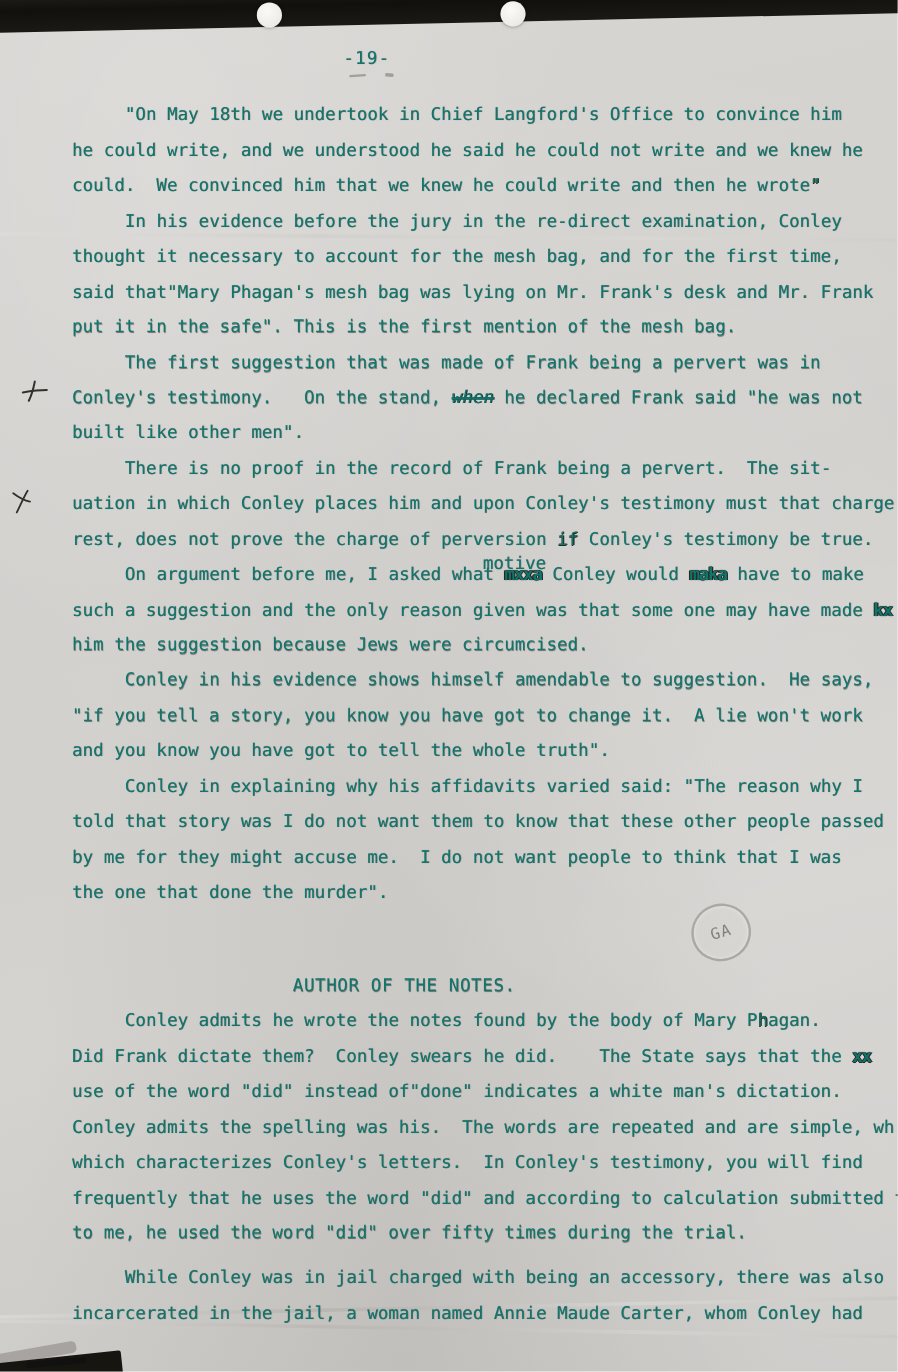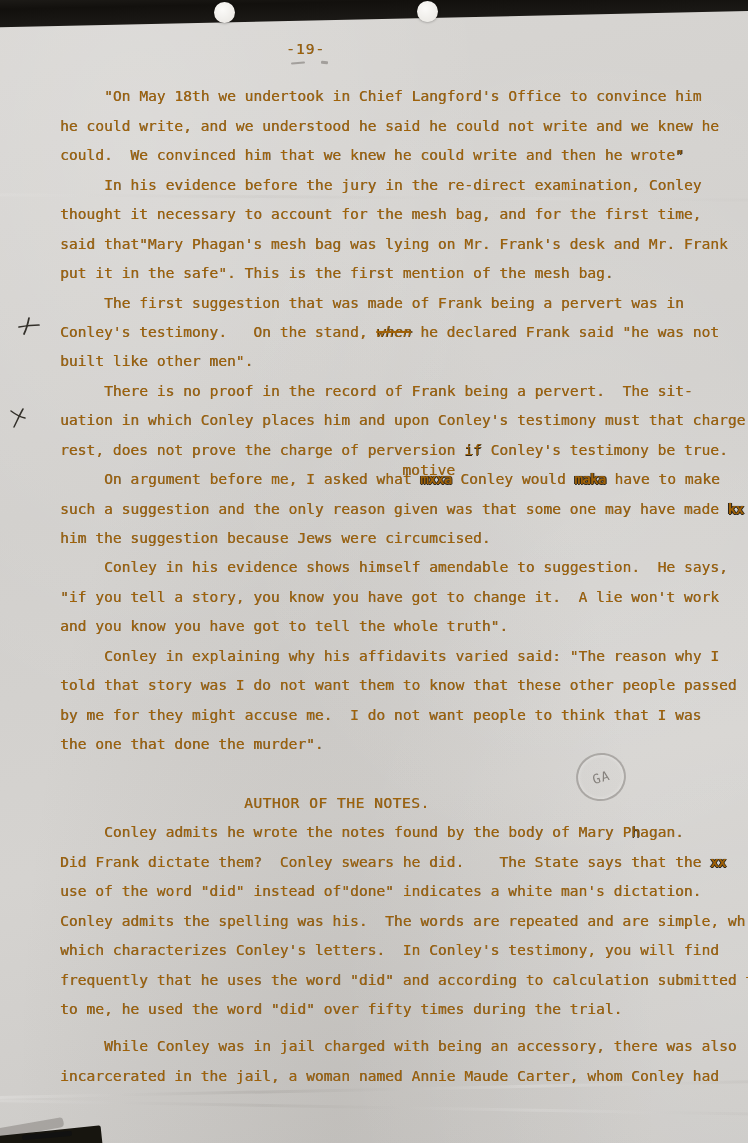--- a/index.html
+++ b/index.html
@@ -42,28 +42,28 @@
   .pencil{position:absolute;left:291px;top:60px;width:48px;height:8px;}
   .pencil i{position:absolute;display:block;background:rgba(95,92,86,.45);border-radius:1px;}
   .pencil .p1{left:0;top:2px;width:14px;height:2px;transform:rotate(-4deg);}
   .pencil .p2{left:30px;top:1px;width:7px;height:3px;transform:rotate(6deg);}
 
   
   .doc{
     position:absolute;left:0;top:0;width:748px;
     padding:34px 0 0 60px;box-sizing:border-box;
     font-size:14.6px;line-height:29.45px;
-    color:#a16207;
+    color:#0f766e;
     text-shadow:0.4px 0.3px 0.6px rgba(52,48,40,.6);
     white-space:pre;
   }
   .line{height:29.45px;overflow:visible;}
   .first{padding-left:44px;}
   .center-pagenum{padding-left:226px;letter-spacing:1px;}
-  .center-heading{padding-left:184px;letter-spacing:.5px;}
+  .center-heading{padding-left:184px;letter-spacing:.5px;margin-top:19px;}
   .gap-sm{height:18px;}
   .gap-blank{height:29.45px;}
   .gap-xs{height:8px;}
   .seg{white-space:pre;}
   .strike{text-decoration:line-through;text-decoration-thickness:1.6px;text-shadow:.7px 0 #2b2822;font-style:italic;}
   .xover{font-weight:700;letter-spacing:-1px;
     text-shadow:0 0 1px #2b2822,.9px 0 #2b2822,-.9px 0 #2b2822,0 .7px #2b2822;}
   .smudge{text-shadow:.9px 0 #2b2822,0 .7px #2b2822,.4px .3px .6px rgba(52,48,40,.6);}
   .rel{position:relative;}
   .above{position:absolute;top:-15px;left:-18px;font-weight:400;letter-spacing:0;

